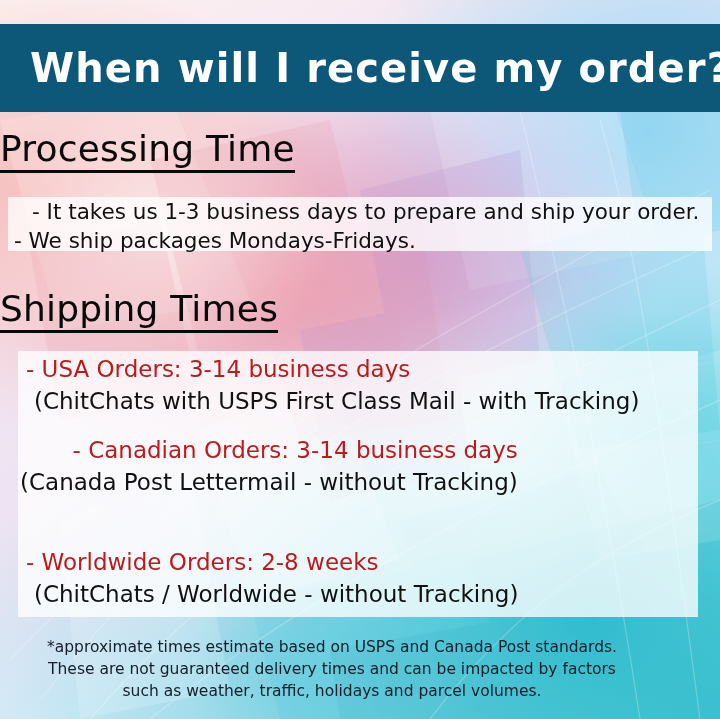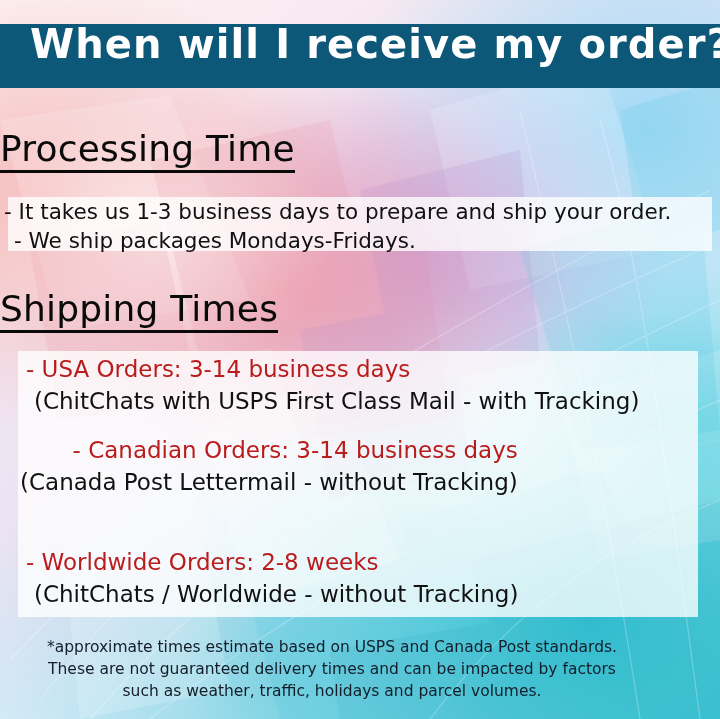--- a/index.html
+++ b/index.html
@@ -46,24 +46,24 @@
   }
   .bg-facets { opacity: 0.55; }
   .bg-streaks { opacity: 0.5; }
 
   
   #header-banner {
     position: absolute;
     left: 0;
     top: 24px;
     width: 720px;
-    height: 64px;
+    height: 88px;
     background: #0d5878;
     display: flex;
-    align-items: flex-start;
+    align-items: center;
     box-sizing: border-box;
     padding-left: 30px;
   }
   #header-title {
     color: #ffffff;
     font-family: "DejaVu Sans", sans-serif;
     font-size: 40px;
     font-weight: 700;
     letter-spacing: 1.1px;
     line-height: 1;
@@ -112,21 +112,21 @@
     position: absolute;
     color: #111111;
     font-family: "DejaVu Sans", sans-serif;
     font-size: 21.5px;
     font-weight: 400;
     line-height: 1;
     white-space: nowrap;
   }
 
   
-  #proc-line-1 { left: 4px; top: 201px; }
+  #proc-line-1 { left: 32px; top: 201px; }
   #proc-line-2 { left: 14px; top: 230px; text-align: center; }
 
   
   .ship-block { position: absolute; }
   .ship-title {
     color: #b91c1c;
     font-family: "DejaVu Sans", sans-serif;
     font-size: 23px;
     line-height: 1;
     white-space: nowrap;

